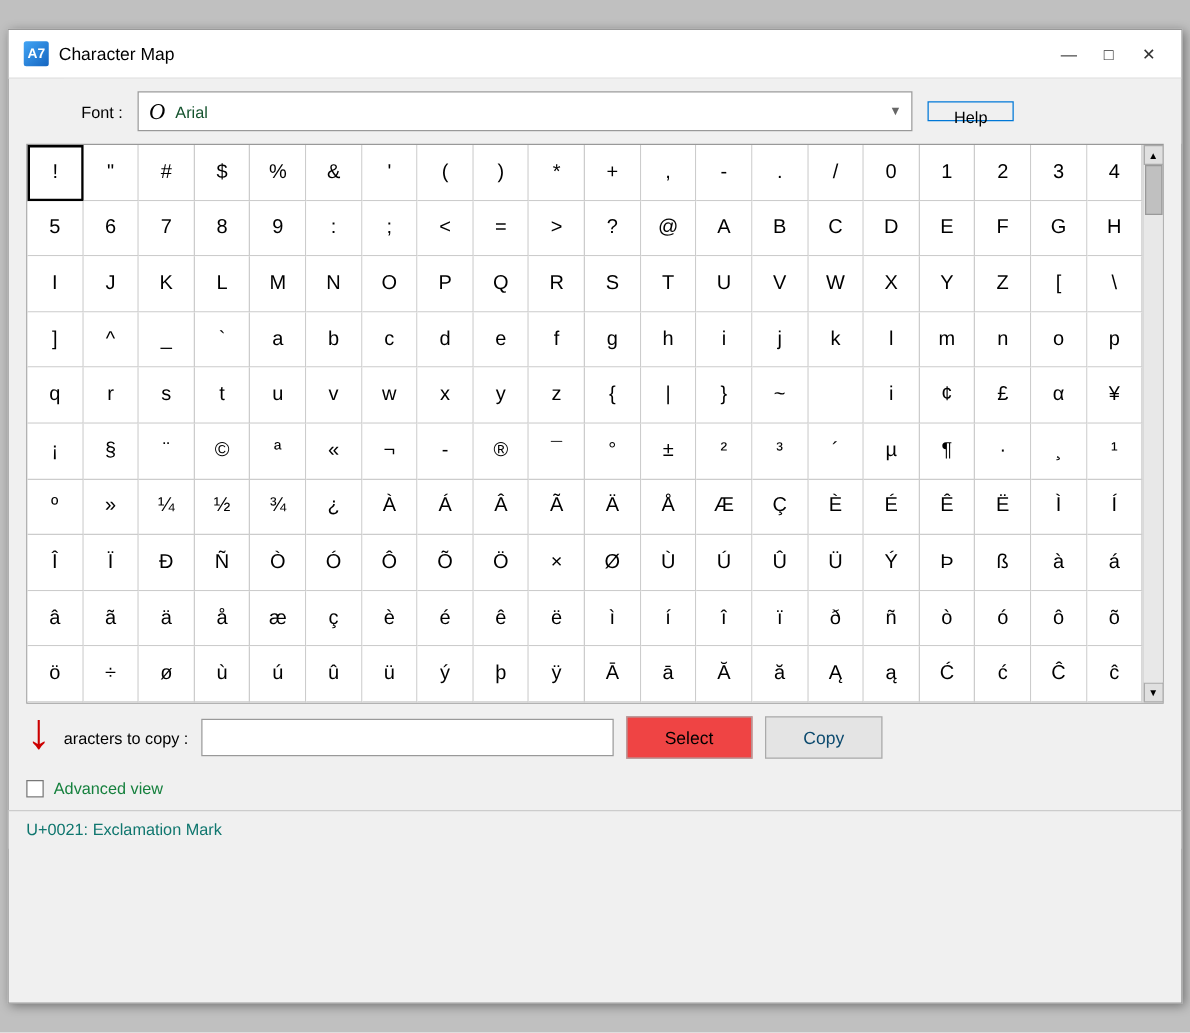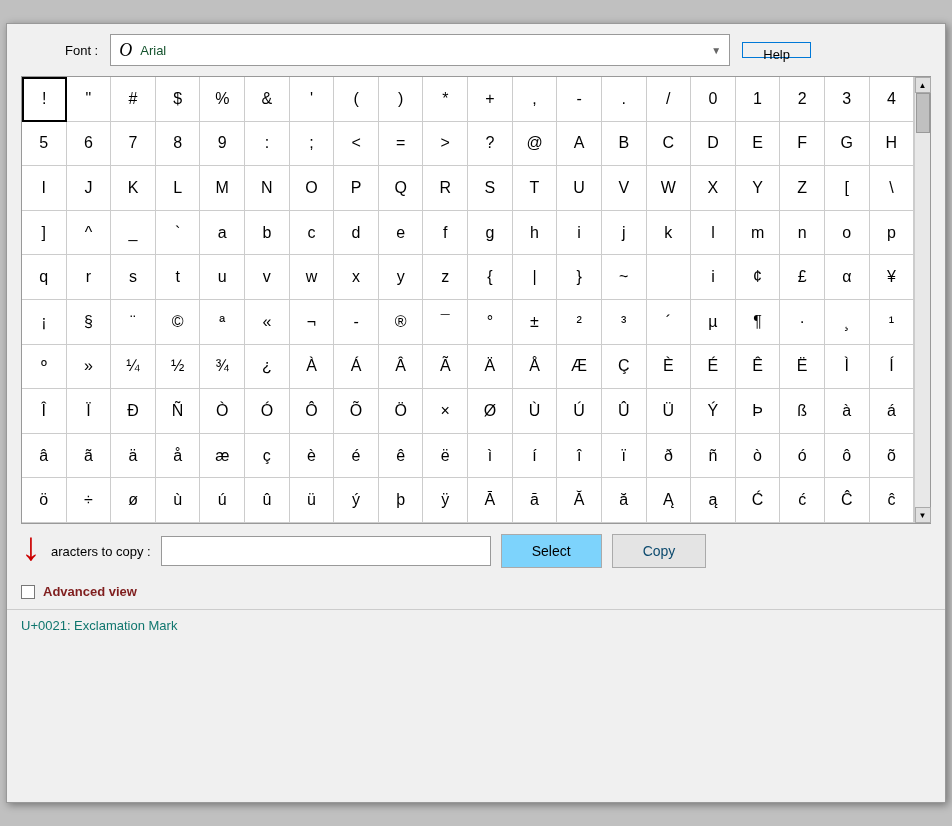--- a/index.html
+++ b/index.html
@@ -210,21 +210,21 @@
       max-width: 330px;
     }
     .select-btn, .copy-btn {
       height: 34px;
       padding: 0 30px;
       font-size: 14px;
       cursor: pointer;
       border: 1px solid #999;
     }
     .select-btn {
-      background: #7dd3fc;
+      background: #ef4444;
       color: #000;
       border: 1px solid #aaa;
     }
     .copy-btn {
       background: #e4e4e4;
       color: #0c4a6e;
       border: 1px solid #aaa;
     }
 
     .advanced-row {
@@ -235,39 +235,49 @@
     }
     .adv-checkbox {
       width: 14px;
       height: 14px;
       border: 1px solid #777;
       background: white;
       cursor: pointer;
     }
     .adv-label {
       font-size: 13px;
-      color: #7f1d1d;
-      font-weight: bold;
+      color: #15803d;
     }
 
     .status-bar {
       padding: 6px 14px;
       border-top: 1px solid #ccc;
       background: #f0f0f0;
     }
     .status-text {
       font-size: 13px;
       color: #0f766e;
     }
   </style>
 </head>
 <body>
 
 <div class="window">
 
+  <div class="title-bar">
+    <div class="title-bar-icon">
+      <span style="font-size:11px;font-weight:bold;">A7</span>
+    </div>
+    <span class="title-bar-title">Character Map</span>
+    <div class="title-bar-controls">
+      <button class="tb-btn">—</button>
+      <button class="tb-btn">□</button>
+      <button class="tb-btn close">✕</button>
+    </div>
+  </div>
 
   <div class="toolbar">
     <span class="font-label">Font :</span>
     <div class="font-select-wrapper">
       <span class="font-icon">O</span>
       <span class="font-name">Arial</span>
       <span class="font-dropdown-arrow">▼</span>
     </div>
     <button class="help-btn">Help</button>
   </div>

